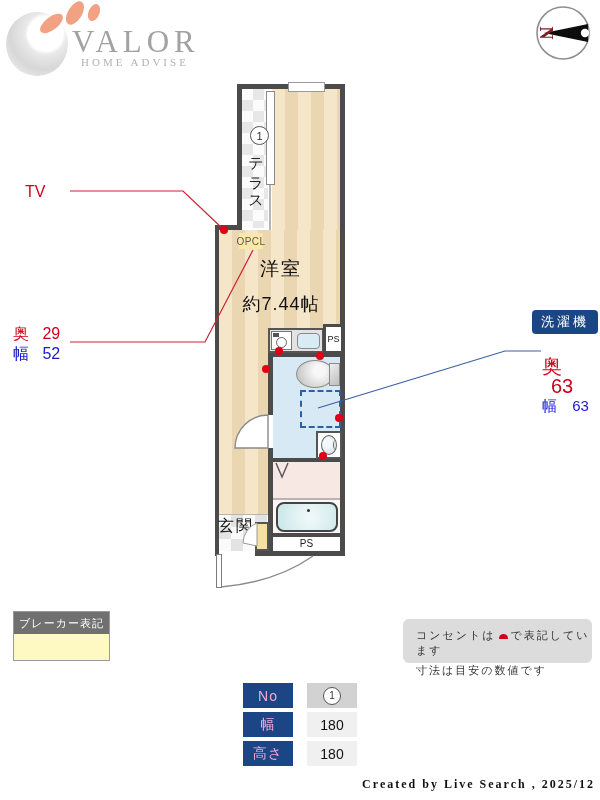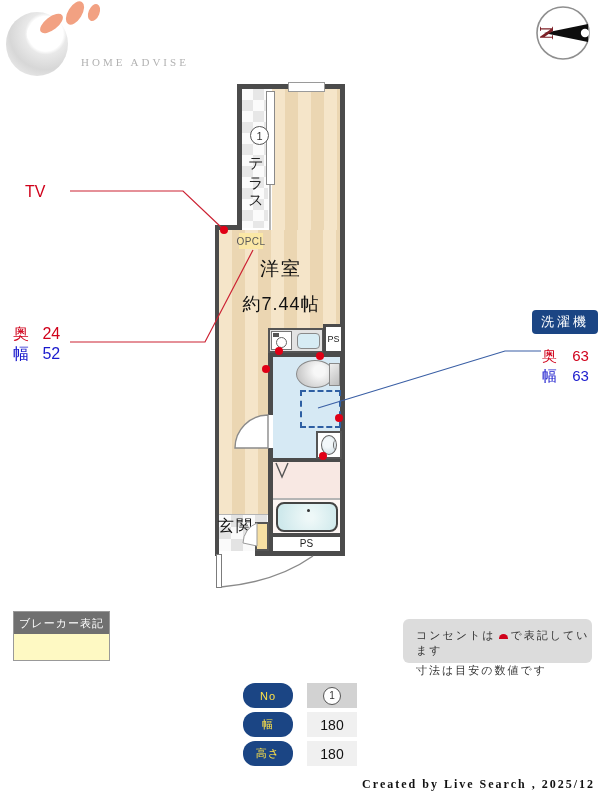--- a/index.html
+++ b/index.html
@@ -18,41 +18,42 @@
                      linear-gradient(45deg,#e3e3e3 25%,transparent 25%,transparent 75%,#e3e3e3 75%);
     background-size:24px 24px;background-position:0 0,12px 12px;}
   .floor-wash{background:#d6e9f4;}
   .floor-bath{background:#f8e8e3;}
   .jp{letter-spacing:2px;}
   .red{color:#d0021b;}
   .blue{color:#1a1acd;}
   .dot{position:absolute;width:8px;height:8px;border-radius:50%;background:#e00016;}
   .vtext{writing-mode:vertical-rl;text-orientation:upright;}
   svg{position:absolute;left:0;top:0;pointer-events:none;}
-  .cell-label{position:absolute;width:50px;height:25px;background:#1b4584;color:#fde047;
-    display:flex;align-items:center;justify-content:center;font-size:11px;letter-spacing:1px;border-radius:12px;}
+  .cell-label{position:absolute;width:50px;height:25px;background:#1b4584;color:#f9a8d4;
+    display:flex;align-items:center;justify-content:center;font-size:14px;letter-spacing:1px;}
   .cell-val{position:absolute;width:50px;height:25px;display:flex;align-items:center;
     justify-content:center;font-size:14px;color:#111;}
   .circle-num{display:inline-flex;width:16px;height:16px;border:1.3px solid #555;border-radius:50%;
     align-items:center;justify-content:center;font-size:10px;color:#333;background:#fff;}
   .dome{display:inline-block;width:9px;height:5px;background:#d0021b;
     border-radius:9px 9px 0 0;margin:0 3px;vertical-align:baseline;}
 </style>
 </head>
 <body>
 
 <div id="stage">
 
   <div class="abs" style="left:0;top:0;width:260px;height:85px;">
     <div class="abs" style="left:6px;top:12px;width:62px;height:64px;border-radius:50%;
                 background:radial-gradient(circle at 64% 34%, #ffffff 30%, #e9e9e9 36%, #d7d7d7 62%, #f3f3f3 95%);"></div>
     <div class="abs" style="left:26px;top:18px;width:34px;height:26px;border-radius:50%;background:#fff;transform:rotate(-28deg);"></div>
     <div class="abs" style="left:38px;top:17px;width:27px;height:13px;border-radius:50%;background:#f2a182;transform:rotate(-38deg);"></div>
     <div class="abs" style="left:62px;top:6px;width:26px;height:14px;border-radius:50%;background:#f2a182;transform:rotate(-58deg);"></div>
     <div class="abs" style="left:85px;top:7px;width:18px;height:11px;border-radius:50%;background:#f2a182;transform:rotate(-68deg);"></div>
+    <div class="abs" style="left:72px;top:24px;font-family:'Liberation Serif',serif;font-size:31px;color:#a2a2a2;letter-spacing:5px;">VALOR</div>
     <div class="abs" style="left:81px;top:56px;font-family:'Liberation Serif',serif;font-size:11px;color:#b2b2b2;letter-spacing:3px;">HOME ADVISE</div>
   </div>
 
   <div class="abs" style="left:531px;top:1px;width:64px;height:64px;">
     <svg width="64" height="64">
       <circle cx="32" cy="32" r="26" fill="none" stroke="#8f8f8f" stroke-width="1.6"></circle>
       <polygon points="13,32 57,23 57,41" fill="#0d0d0d"></polygon>
       <circle cx="54" cy="32" r="4.2" fill="#ffffff"></circle>
     </svg>
     <div class="abs" style="left:6px;top:22px;width:18px;height:20px;transform:rotate(90deg);
@@ -135,32 +136,32 @@
   <div class="abs jp" style="left:218px;top:516px;font-size:16px;color:#111;">玄関</div>
   <div class="abs" style="left:255px;top:522px;width:14px;height:29px;background:#f6dfa2;border:2px solid #555;box-sizing:border-box;"></div>
 
   <div class="abs" style="left:216px;top:554px;width:6px;height:34px;background:#fff;border:1px solid #7c7c7c;box-sizing:border-box;"></div>
 
   <div class="abs red" style="left:25px;top:183px;font-size:16px;font-weight:500;">TV</div>
 
   <div class="abs" style="left:13px;top:324px;width:70px;">
     <div style="font-size:16px;line-height:20px;">
       <span class="red jp">奥</span>
-      <span class="red" style="margin-left:7px;">24</span>
+      <span class="red" style="margin-left:7px;">29</span>
     </div>
     <div style="font-size:16px;line-height:20px;">
       <span class="blue jp">幅</span>
       <span class="blue" style="margin-left:7px;">52</span>
     </div>
   </div>
 
   <div class="abs" style="left:532px;top:310px;width:68px;">
     <div style="width:66px;height:24px;background:#1b4584;border-radius:4px;color:#fff;font-size:13px;letter-spacing:3px;
                 display:flex;align-items:center;justify-content:center;">洗濯機</div>
-    <div style="font-size:15px;line-height:20px;margin-top:12px;text-align:left;padding-left:10px;">
+    <div style="font-size:20px;line-height:20px;margin-top:22px;text-align:left;padding-left:10px;">
       <span class="red jp">奥</span>
       <span class="red" style="margin-left:9px;">63</span>
     </div>
     <div style="font-size:15px;line-height:20px;padding-left:10px;">
       <span class="blue jp">幅</span>
       <span class="blue" style="margin-left:9px;">63</span>
     </div>
   </div>
 
   <svg width="600" height="800">

